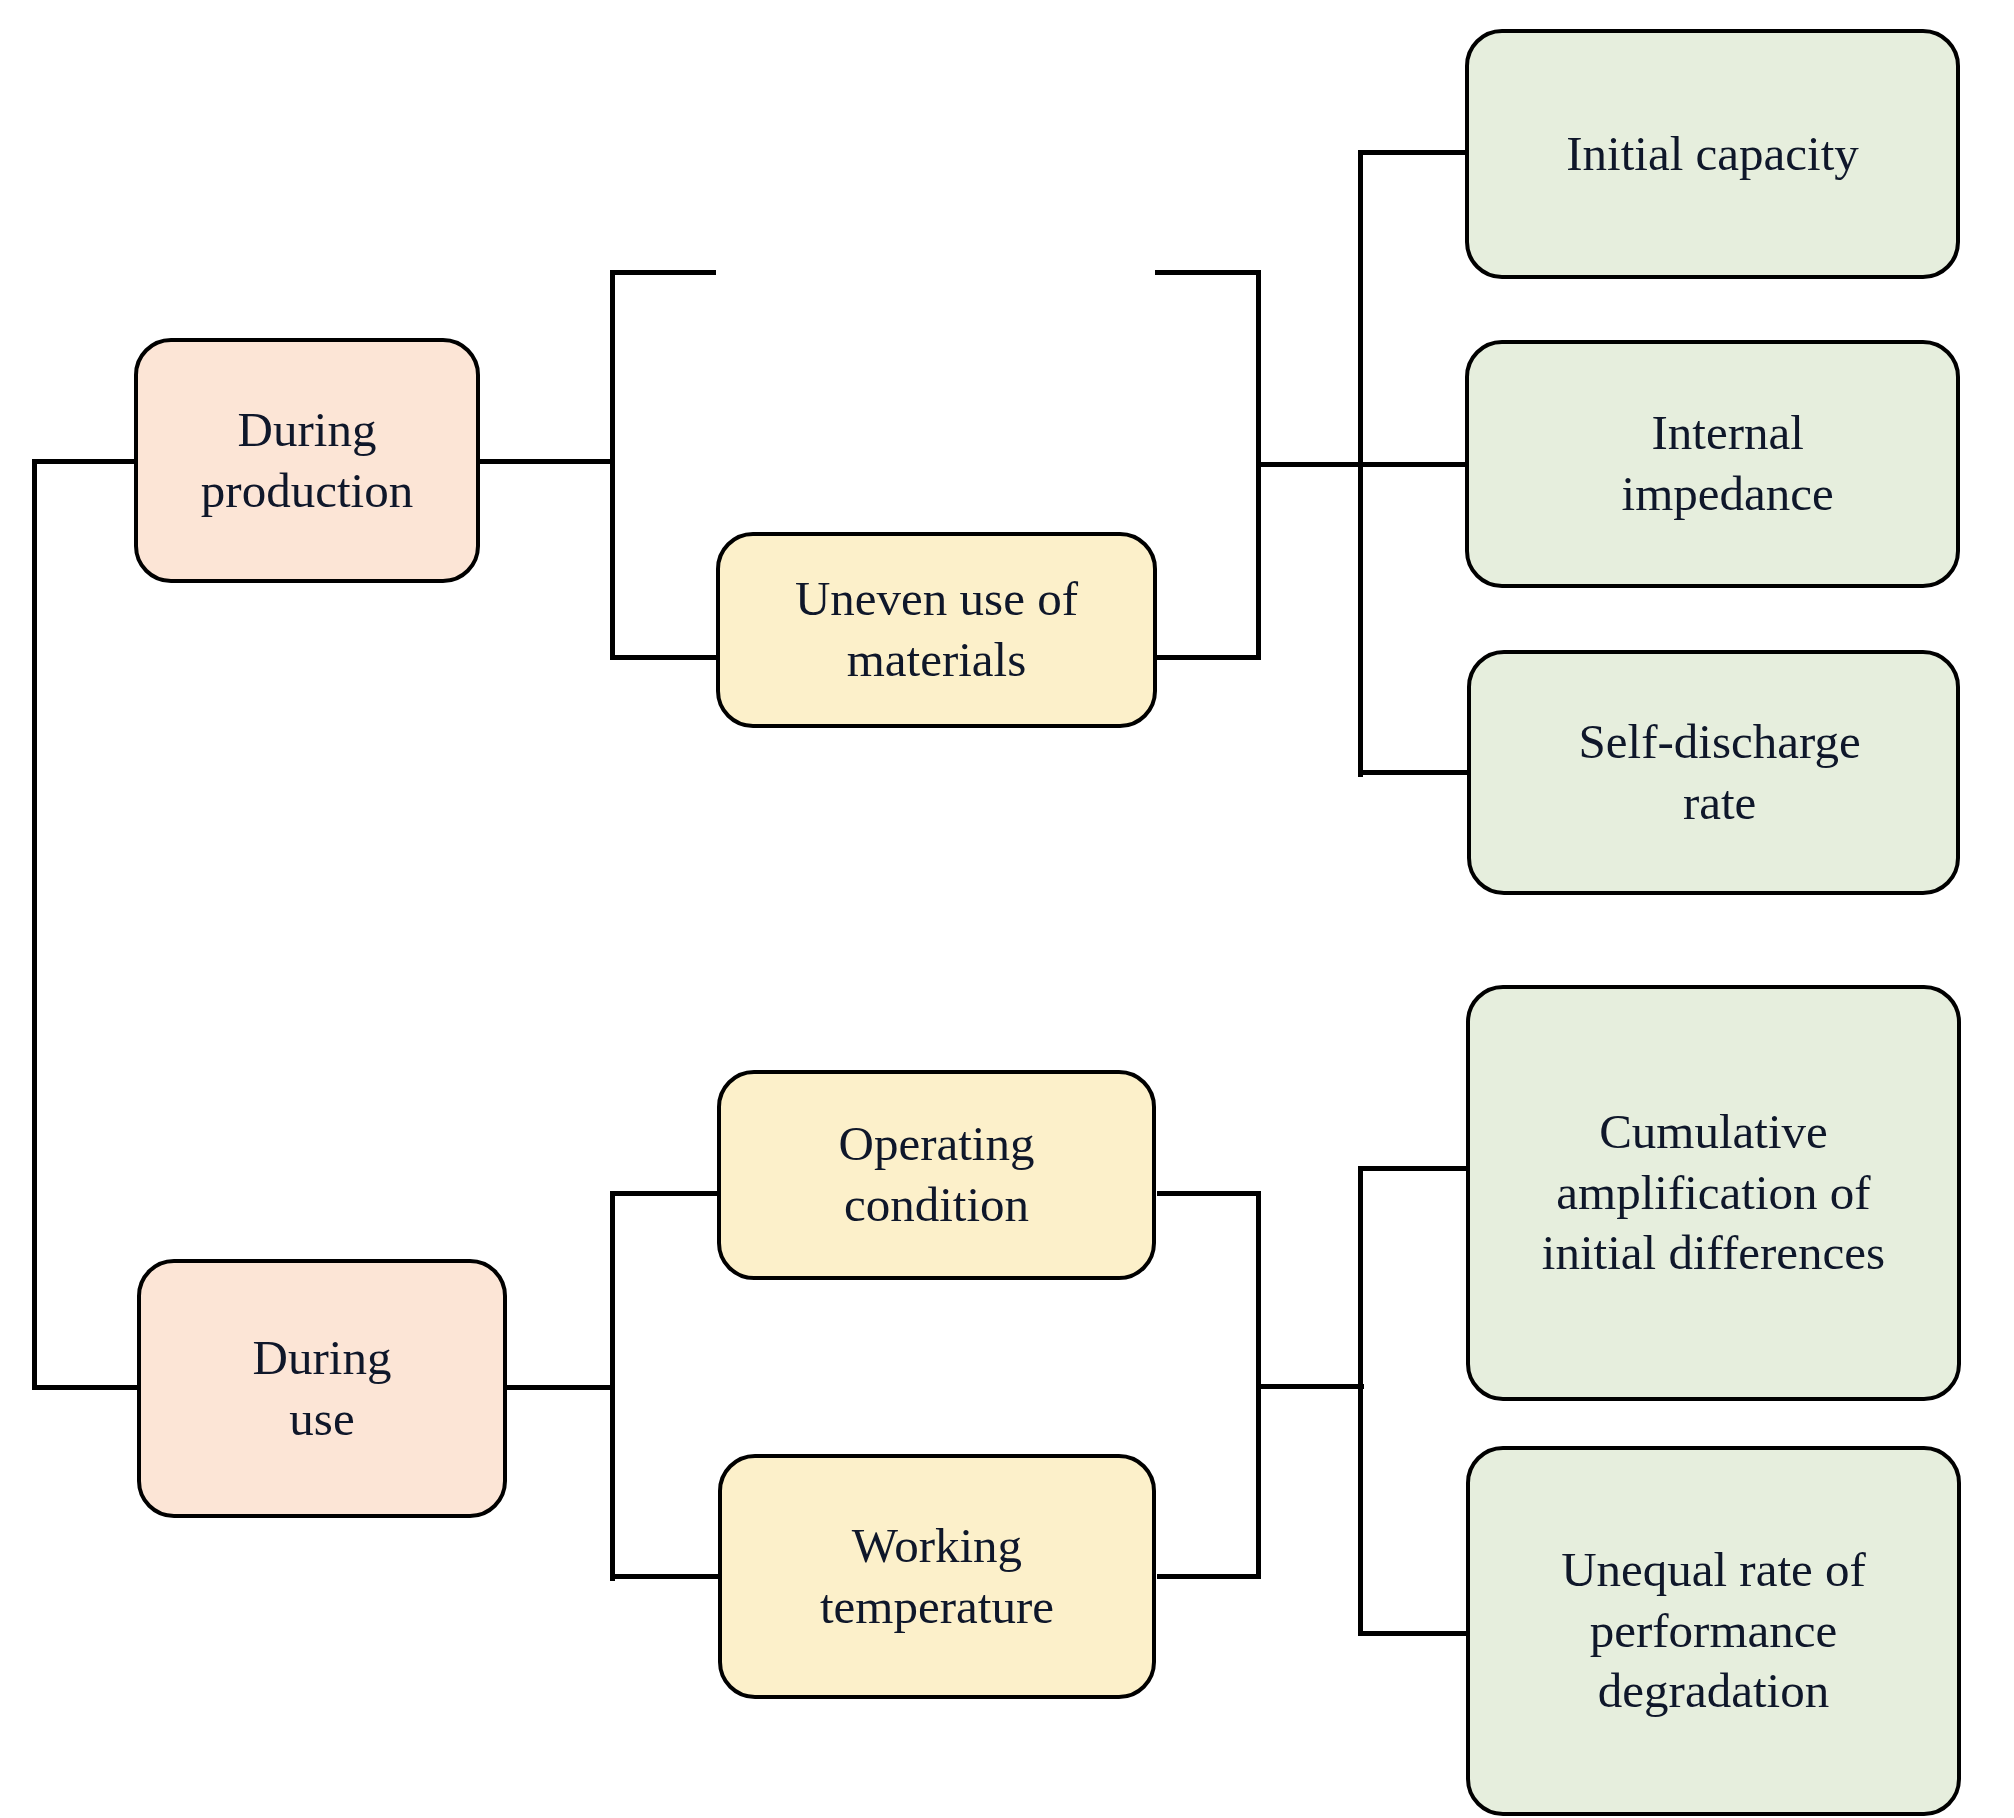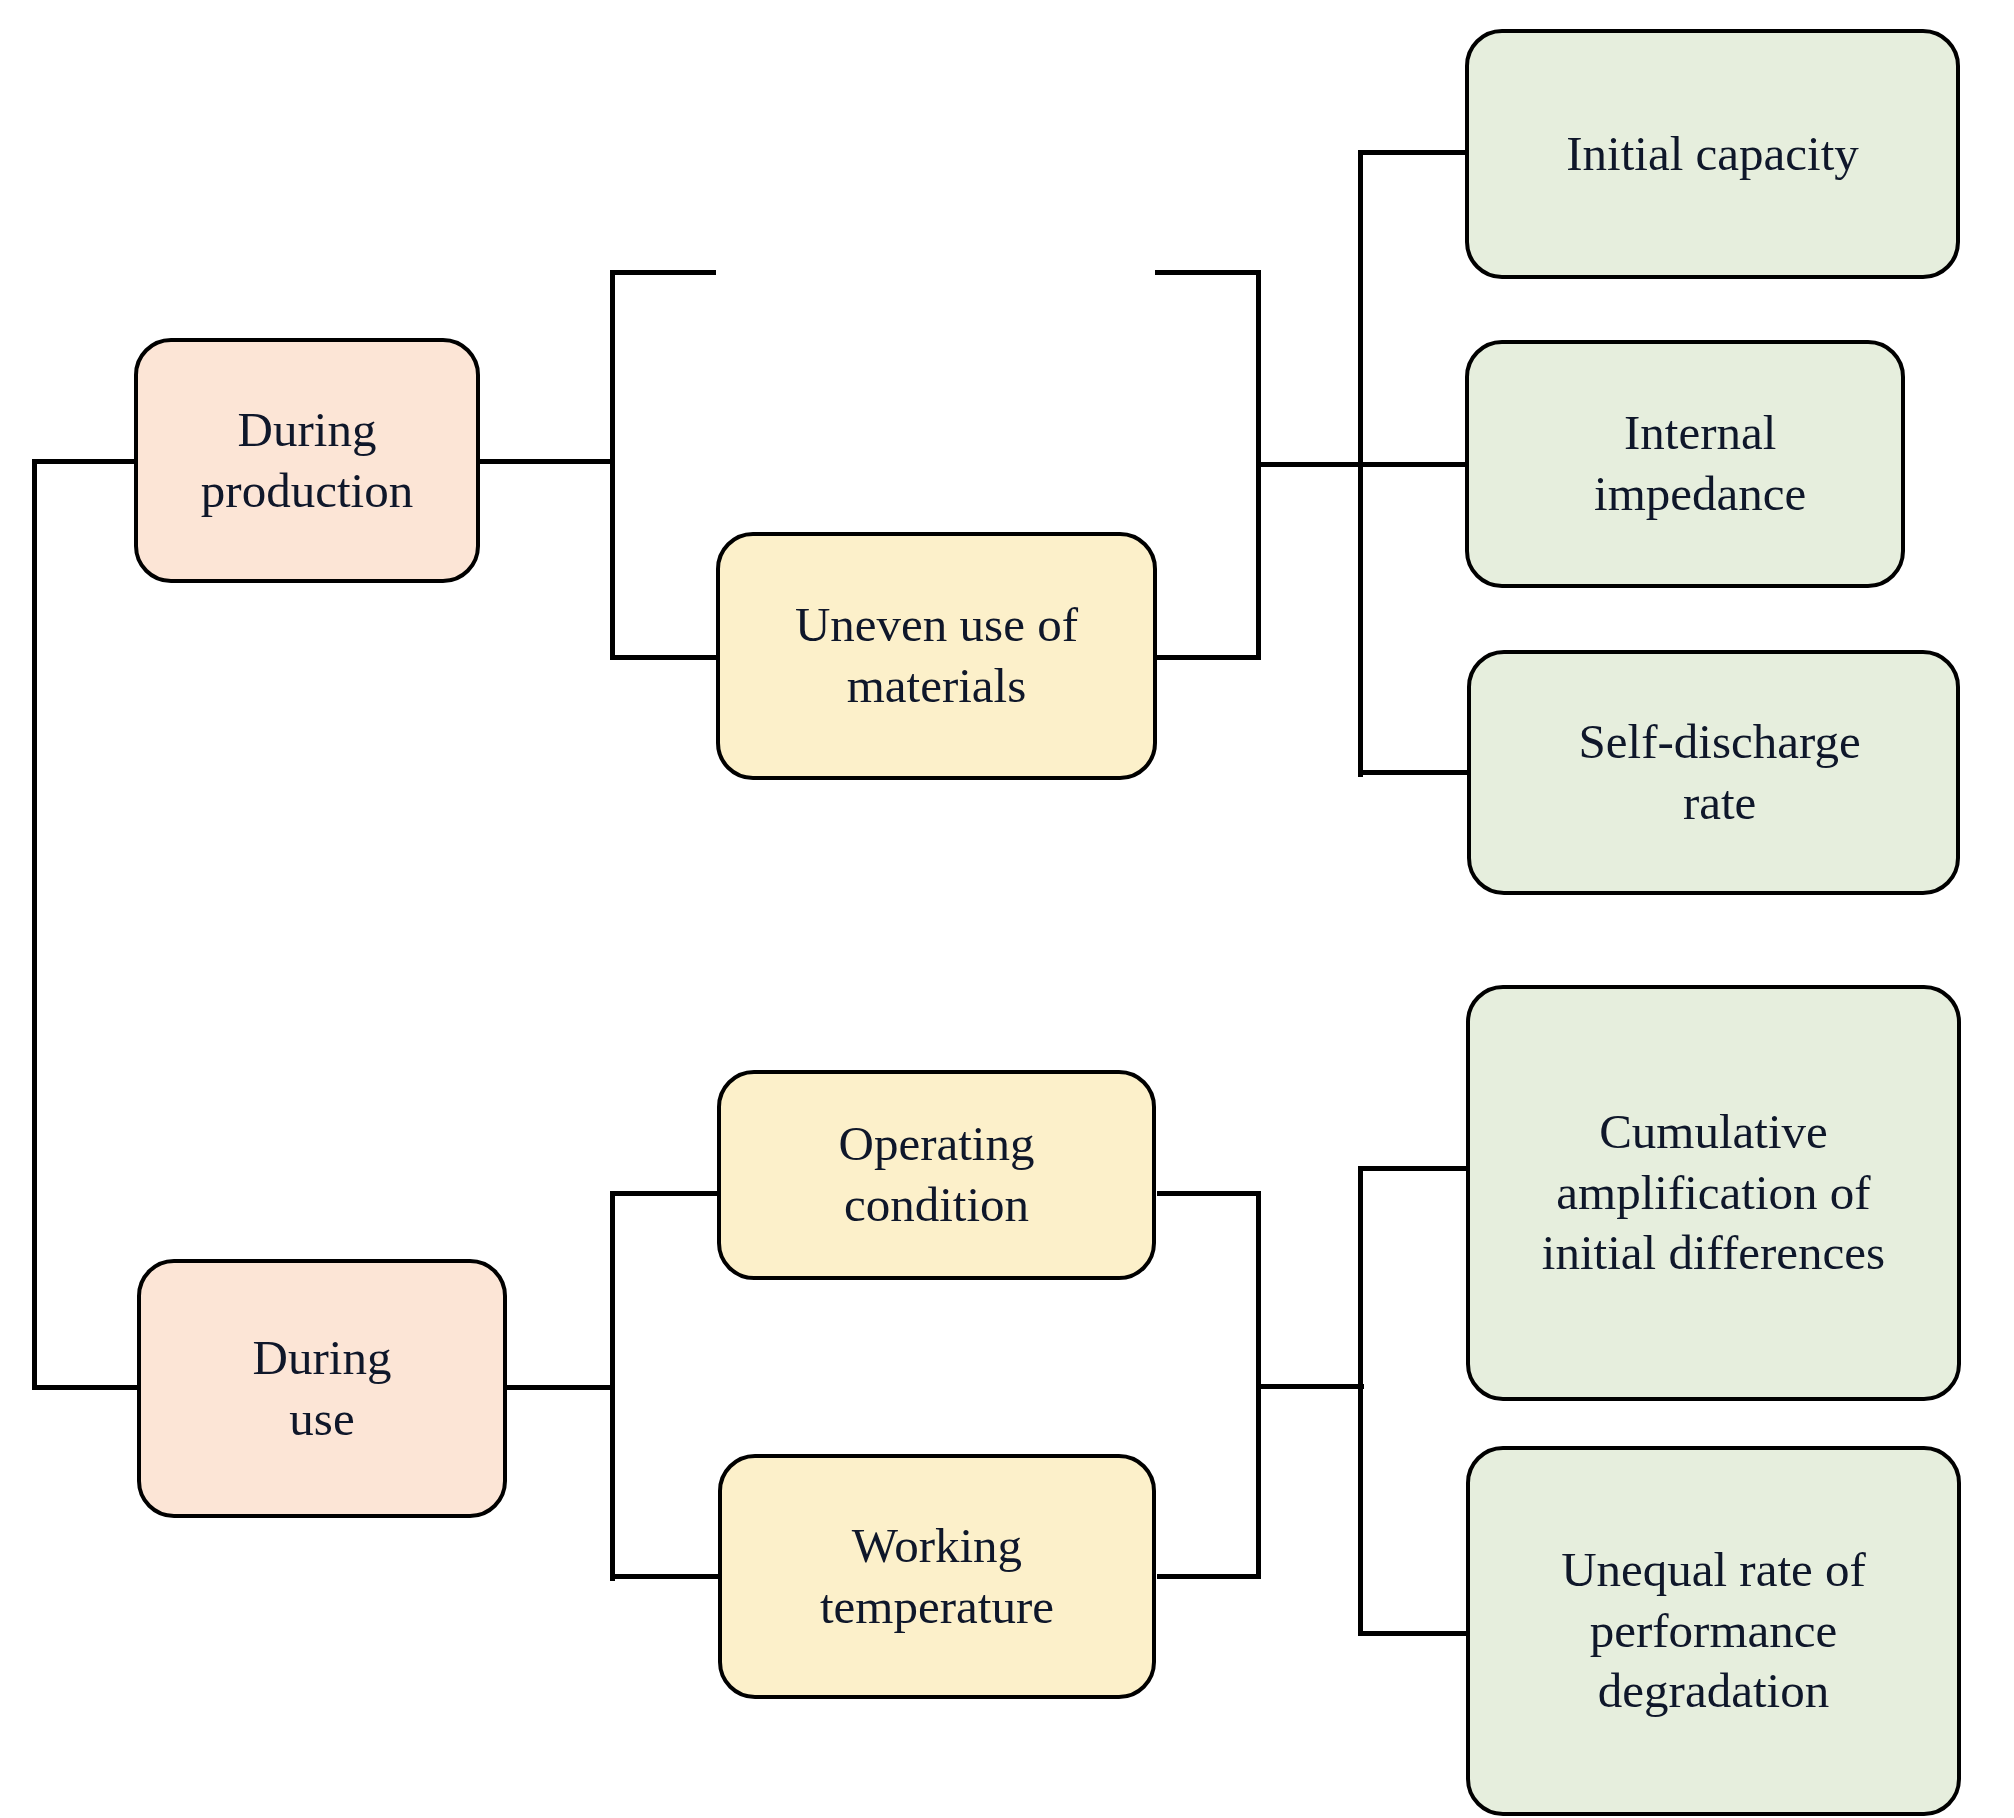--- a/index.html
+++ b/index.html
@@ -43,32 +43,32 @@
 
 <div id="canvas" style="--stage-fill: #fce5d6; --cause-fill: #fcf0ca; --effect-fill: #e6eedd; --line-color: #000000; background: rgb(255, 255, 255);">
 
   <div class="node stage" style="left:134px; top:338px; width:346px; height:245px;">During
 production</div>
 
   <div class="node stage" style="left:137px; top:1259px; width:370px; height:259px;">During
 use</div>
 
 
-  <div class="node cause" style="left:716px; top:532px; width:441px; height:248px;">Uneven use of
+  <div class="node cause" style="left:716px; top:532px; width:441px; height:196px;">Uneven use of
 materials</div>
 
   <div class="node cause" style="left:717px; top:1070px; width:439px; height:210px;">Operating
 condition</div>
 
   <div class="node cause" style="left:718px; top:1454px; width:438px; height:245px;">Working
 temperature</div>
 
   <div class="node effect" style="left:1465px; top:29px; width:495px; height:250px;">Initial capacity</div>
 
-  <div class="node effect" style="left:1465px; top:340px; width:440px; height:248px;padding-left:44px;">Internal
+  <div class="node effect" style="left:1465px; top:340px; width:495px; height:248px;padding-left:44px;">Internal
 impedance</div>
 
   <div class="node effect" style="left:1467px; top:650px; width:493px; height:245px;padding-left:26px;">Self-discharge
 rate</div>
 
   <div class="node effect" style="left:1466px; top:985px; width:495px; height:416px;">Cumulative
 amplification of
 initial differences</div>
 
   <div class="node effect" style="left:1466px; top:1446px; width:495px; height:370px;">Unequal rate of

